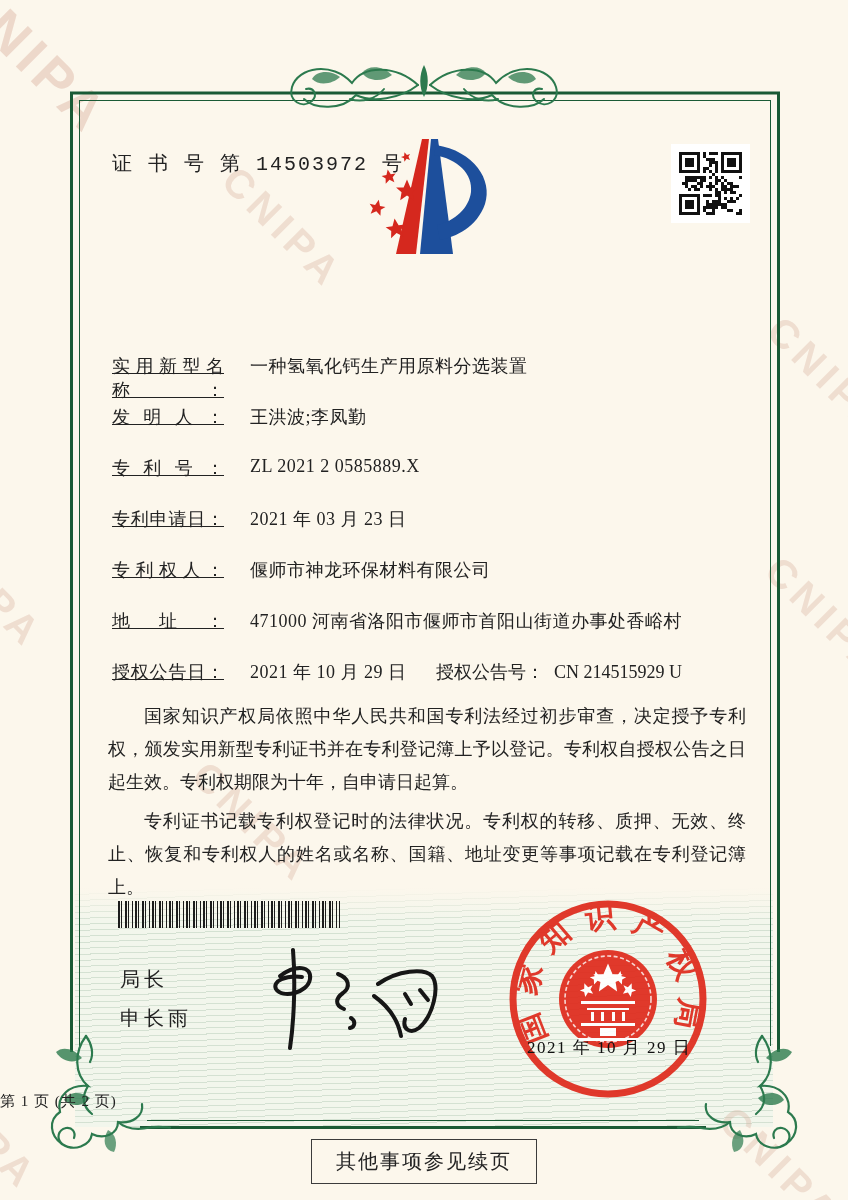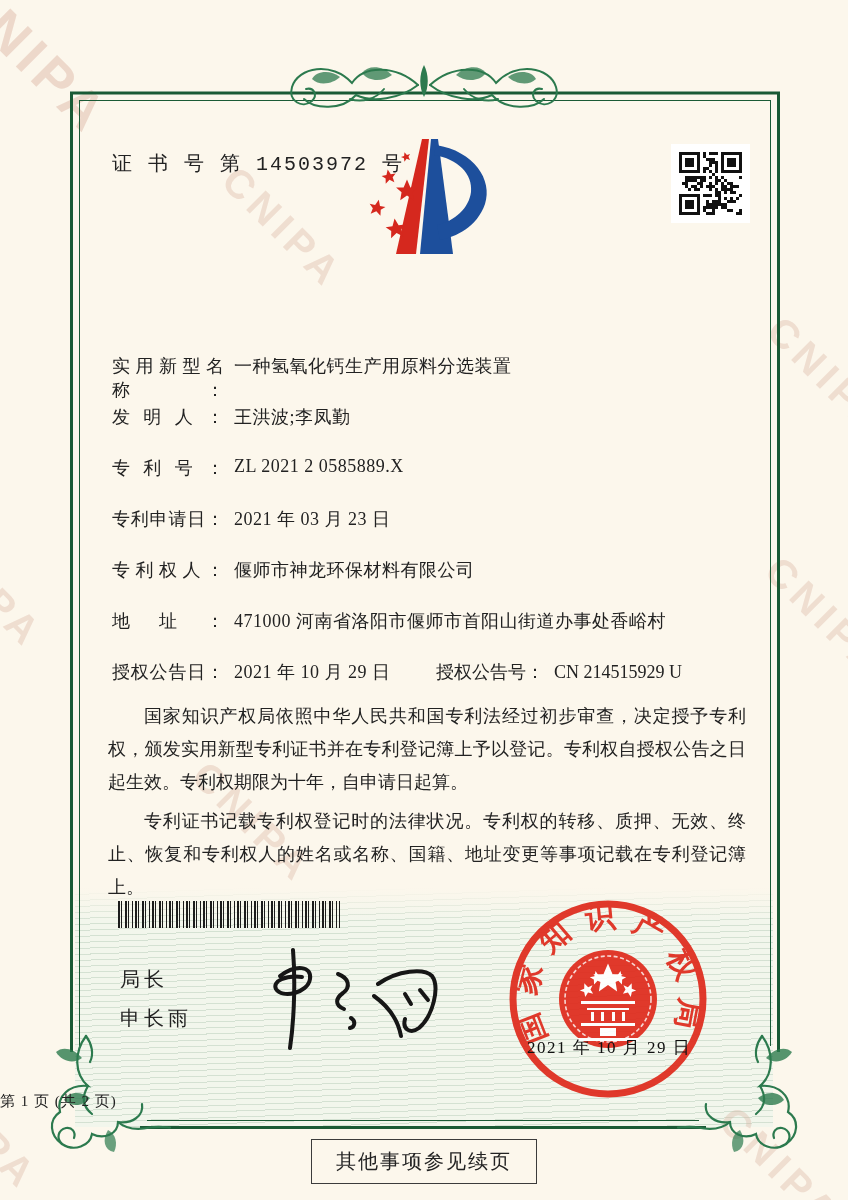--- a/index.html
+++ b/index.html
@@ -40,21 +40,21 @@
   .cert-no{position:absolute;left:112px;top:150px;z-index:3;font-size:20px;letter-spacing:2px;font-family:Liberation Mono, monospace;}
   .logo{position:absolute;left:352px;top:136px;z-index:3;}
   .qr{position:absolute;left:671px;top:144px;z-index:3;background:#ffffff;padding:8px;line-height:0;}
   .title{
     position:absolute;left:0;right:0;top:250px;z-index:3;text-align:center;
     font-size:40px;font-weight:bold;letter-spacing:6px;padding-left:6px;color:#141414;
   }
   
   .fields{position:absolute;left:112px;top:354px;width:660px;z-index:3;font-size:18px;}
   .field-row{position:relative;height:51px;}
-  .field-label{display:inline-block;width:112px;text-align:justify;text-align-last:justify;margin-right:10px;vertical-align:top;}
+  .field-label{display:inline-block;width:112px;text-align:justify;text-align-last:justify;margin-right:26px;vertical-align:top;text-decoration:underline;}
   .field-value{letter-spacing:0.5px;}
   .pair2{position:absolute;left:324px;top:0;white-space:nowrap;}
   .pair2 .l2{margin-right:10px;}
   
   .paras{position:absolute;left:102px;top:694px;width:650px;z-index:3;font-size:18px;line-height:33px;text-align:justify;}
   .paras p{margin:6px;text-indent:2em;}
   
   .barcode{
     position:absolute;left:118px;top:901px;width:222px;height:27px;z-index:3;
     background:repeating-linear-gradient(90deg,

